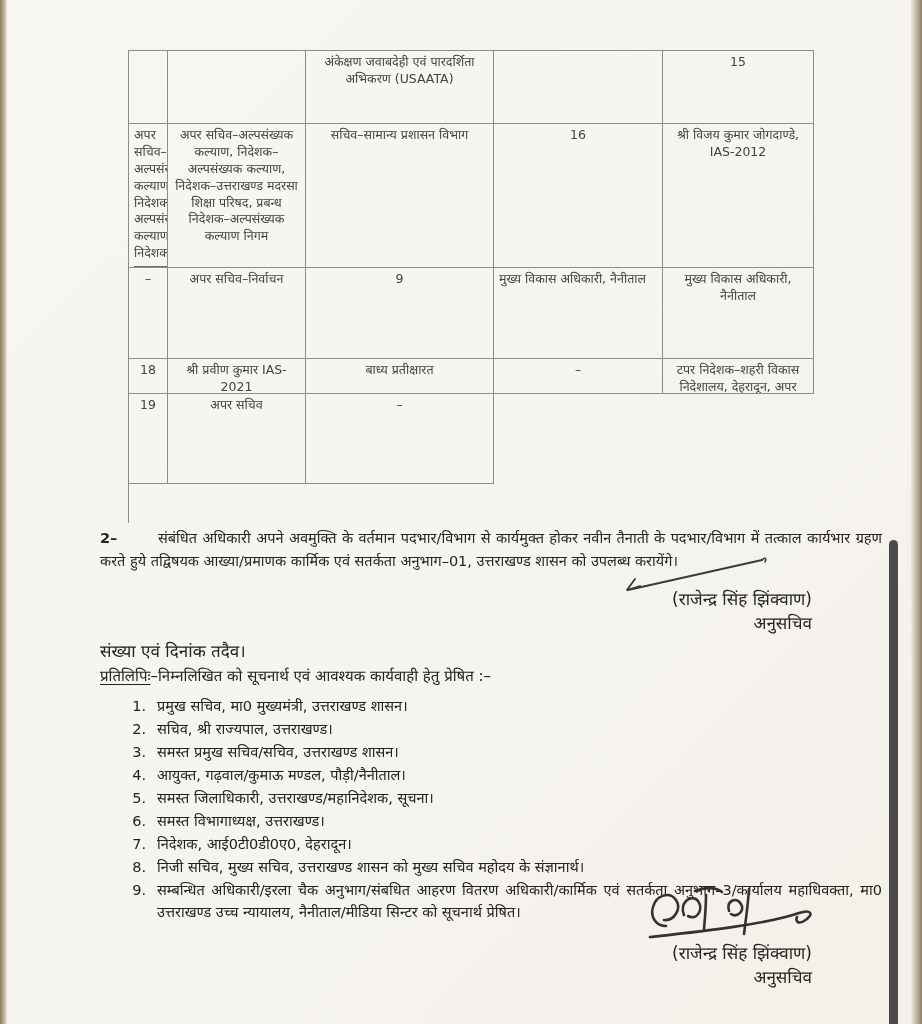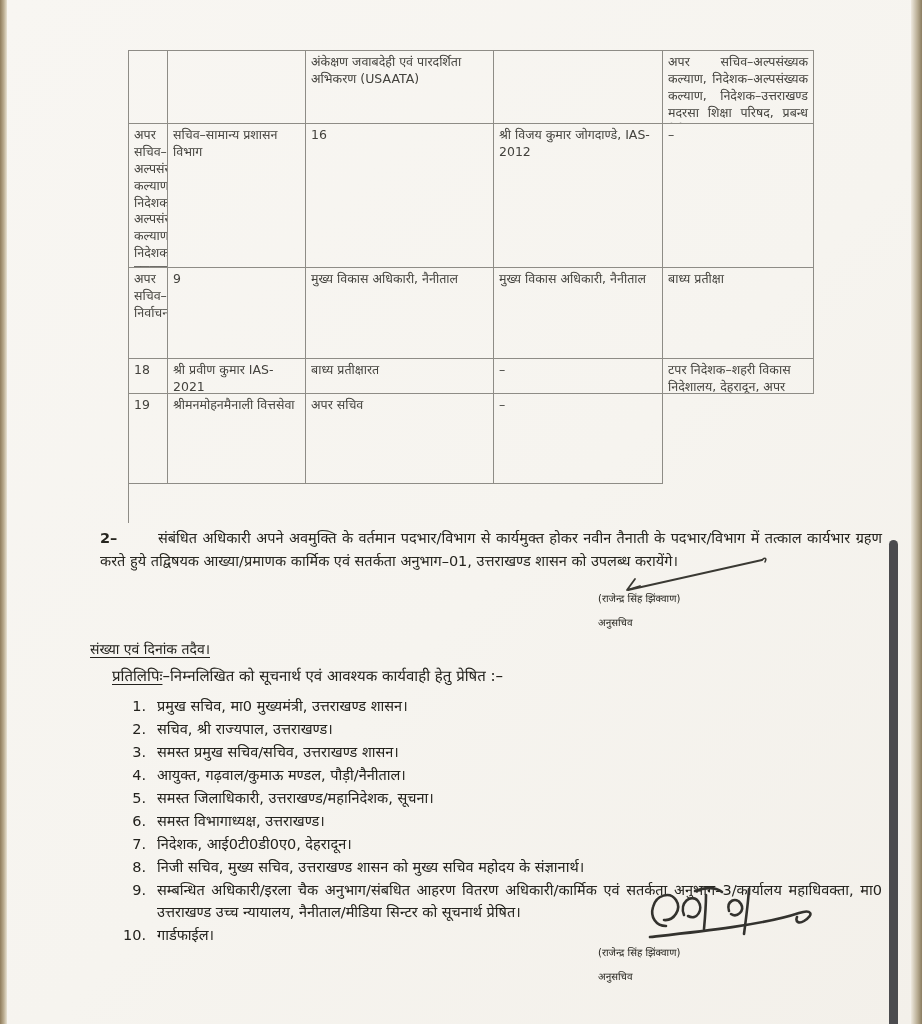--- a/index.html
+++ b/index.html
@@ -20,41 +20,41 @@
   .doc-table {
     position:absolute; left:128px; top:50px;
     display:grid;
     grid-template-columns:39px 138px 188px 169px 151px;
     grid-template-rows:73px 144px 91px 35px 90px 39px;
     border-top:1px solid #8e8c86; border-left:1px solid #8e8c86;
     font-size:12.5px; line-height:1.35; color:#43423d;
   }
   .cell {
     border-right:1px solid #8e8c86; border-bottom:1px solid #8e8c86;
-    padding:3px 5px; overflow:hidden; 
+    padding:3px 5px; overflow:hidden; text-align:center;
   }
   .cell.justify { text-align:justify; text-align-last:left; }
   .cell.left { text-align:left; }
 
   
   .p2 {
     position:absolute; left:100px; top:527px; width:782px;
     font-size:14.5px; line-height:23px; text-align:justify; color:#26251f;
   }
   .p2 .num { display:inline-block; width:58px; font-weight:bold; }
 
-  .sig { position:absolute; text-align:left; color:#26251f; font-size:10px; line-height:24px; }
+  .sig { position:absolute; text-align:right; color:#26251f; font-size:17px; line-height:24px; }
   .sig .t { display:block; }
   .sig-svg { position:absolute; }
 
   .ref-line {
-    position:absolute; left:90px; top:639px; font-size:14px; color:#23221d;
-    text-decoration:underline; text-underline-offset:3px;
+    position:absolute; left:100px; top:639px; font-size:17px; color:#23221d;
+    text-underline-offset:3px;
   }
-  .copy-line { position:absolute; left:112px; top:665px; font-size:15px; color:#23221d; }
+  .copy-line { position:absolute; left:100px; top:665px; font-size:15px; color:#23221d; }
   .copy-line .lead { text-decoration:underline; text-underline-offset:3px; }
 
   .copy-list { position:absolute; left:116px; top:695px; width:766px; font-size:14.5px; color:#23221d; }
   .li { display:flex; line-height:22px; margin-bottom:1px; }
   .li .n { flex:0 0 30px; text-align:right; padding-right:11px; }
   .li .t { flex:1; }
   .li .t.justify { text-align:justify; }
 </style>
 </head>
 <body>
@@ -64,42 +64,41 @@
   <div class="edge-right"></div>
   <div class="dark-bar"></div>
 
   <div class="doc-table">
 
     <div class="cell"></div>
     <div class="cell"></div>
     <div class="cell">अंकेक्षण जवाबदेही एवं पारदर्शिता अभिकरण (USAATA)</div>
     <div class="cell"></div>
 
+    <div class="cell">15</div>
     <div class="cell justify">अपर सचिव–अल्पसंख्यक कल्याण, निदेशक–अल्पसंख्यक कल्याण, निदेशक–उत्तराखण्ड मदरसा शिक्षा परिषद, प्रबन्ध निदेशक–अल्पसंख्यक कल्याण निगम</div>
     <div class="cell">अपर सचिव–अल्पसंख्यक कल्याण, निदेशक–अल्पसंख्यक कल्याण, निदेशक–उत्तराखण्ड मदरसा शिक्षा परिषद, प्रबन्ध निदेशक–अल्पसंख्यक कल्याण निगम</div>
     <div class="cell">सचिव–सामान्य प्रशासन विभाग</div>
 
     <div class="cell">16</div>
     <div class="cell">श्री विजय कुमार जोगदाण्डे, IAS-2012</div>
     <div class="cell">–</div>
     <div class="cell">अपर सचिव–निर्वाचन</div>
 
     <div class="cell">9</div>
     <div class="cell left">मुख्य विकास अधिकारी, नैनीताल</div>
     <div class="cell">मुख्य विकास अधिकारी, नैनीताल</div>
-    <div class="cell">बाध्य प्रतीक्षा</div>
 
     <div class="cell">18</div>
     <div class="cell">श्री प्रवीण कुमार IAS-2021</div>
     <div class="cell">बाध्य प्रतीक्षारत</div>
     <div class="cell">–</div>
     <div class="cell">टपर निदेशक–शहरी विकास निदेशालय, देहरादून, अपर नगर आयुक्त–नगरनिगम, देहरादून</div>
 
     <div class="cell">19</div>
-    <div class="cell">श्रीमनमोहनमैनाली वित्तसेवा</div>
     <div class="cell">अपर सचिव</div>
     <div class="cell">–</div>
   </div>
 
   <div class="p2">
     <span class="num">2–</span><span>संबंधित अधिकारी अपने अवमुक्ति के वर्तमान पदभार/विभाग से कार्यमुक्त होकर नवीन तैनाती के पदभार/विभाग में तत्काल कार्यभार ग्रहण करते हुये तद्विषयक आख्या/प्रमाणक कार्मिक एवं सतर्कता अनुभाग–01, उत्तराखण्ड शासन को उपलब्ध करायेंगे।</span>
   </div>
 
   <svg class="sig-svg" style="left:616px; top:552px;" width="152" height="46" viewBox="0 0 152 46">
     <path d="M146 8 L12 38" stroke="#3a3933" stroke-width="1.8" fill="none" stroke-linecap="round"></path>
@@ -148,24 +147,20 @@
       <span class="t">निदेशक, आई0टी0डी0ए0, देहरादून।</span>
     </div>
     <div class="li">
       <span class="n">8.</span>
       <span class="t">निजी सचिव, मुख्य सचिव, उत्तराखण्ड शासन को मुख्य सचिव महोदय के संज्ञानार्थ।</span>
     </div>
     <div class="li">
       <span class="n">9.</span>
       <span class="t justify">सम्बन्धित अधिकारी/इरला चैक अनुभाग/संबधित आहरण वितरण अधिकारी/कार्मिक एवं सतर्कता अनुभाग–3/कार्यालय महाधिवक्ता, मा0 उत्तराखण्ड उच्च न्यायालय, नैनीताल/मीडिया सिन्टर को सूचनार्थ प्रेषित।</span>
     </div>
-    <div class="li">
-      <span class="n">10.</span>
-      <span class="t">गार्डफाईल।</span>
-    </div>
   </div>
 
   <svg class="sig-svg" style="left:636px; top:880px;" width="186" height="70" viewBox="0 0 186 70">
     <g stroke="#33322e" stroke-width="2.6" fill="none" stroke-linecap="round" stroke-linejoin="round">
       <path d="M30 46 C20 46 14 37 17 27 C20 15 34 11 40 20 C46 29 38 41 28 40"></path>
       <path d="M48 35 C43 23 55 13 62 21 C68 29 61 41 52 36"></path>
       <path d="M70 15 C70 26 69 38 68 49"></path>
       <path d="M59 11 C69 7 80 7 86 12"></path>
       <path d="M93 31 C90 21 100 16 105 24 C109 31 101 38 95 34"></path>
       <path d="M113 9 C112 24 110 39 108 54"></path>

